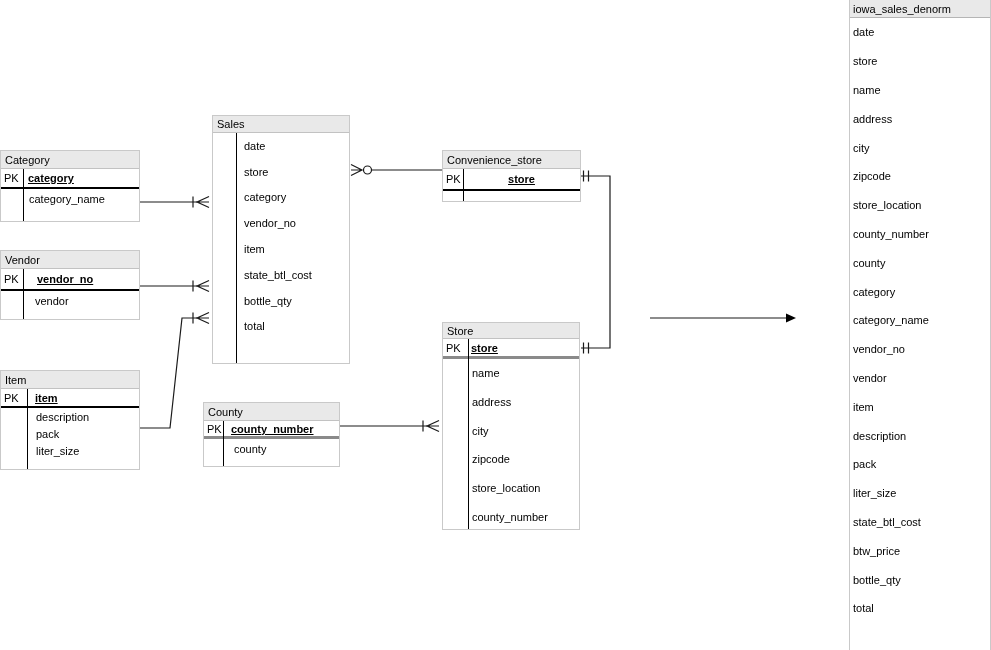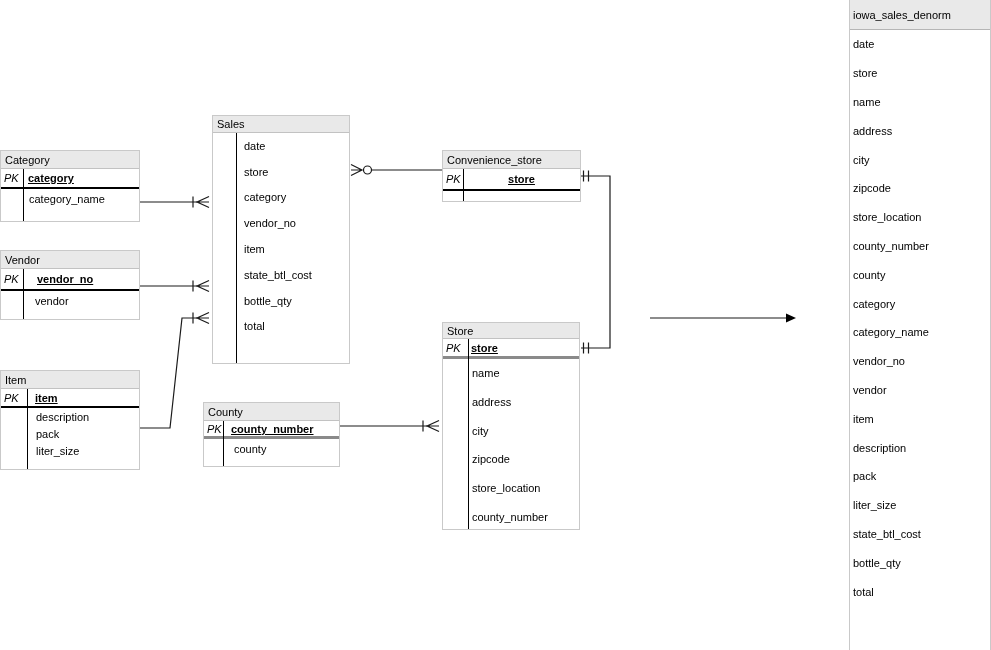--- a/index.html
+++ b/index.html
@@ -11,21 +11,21 @@
   .entity{
     position:absolute;background:#fff;border:1px solid #c9c9c9;
     box-sizing:border-box;
   }
   .ehead{
     background:#e9e9e9;border-bottom:1px solid #c2c2c2;
     padding-left:4px;display:flex;align-items:center;
     box-sizing:border-box;white-space:nowrap;overflow:hidden;
   }
   .pkrow{display:flex;align-items:center;box-sizing:border-box;}
-  .pkrow .pkcell{display:inline-block;box-sizing:border-box;padding-left:3px;flex:none;font-style:italic;}
+  .pkrow .pkcell{display:inline-block;box-sizing:border-box;padding-left:3px;flex:none;}
   .pkrow .pkname{font-weight:bold;text-decoration:underline;white-space:nowrap;}
   .u-black{border-bottom:2px solid #000;}
   .u-gray{border-bottom:3px solid #8a8a8a;}
   .vsep{position:absolute;width:1px;background:#000;}
   .body{position:relative;}
   .frow{display:flex;align-items:center;box-sizing:border-box;white-space:nowrap;overflow:hidden;}
 
   
   .e-category{left:0px;top:150px;width:140px;height:72px;}
   .e-category .ehead{height:18px;}
@@ -81,21 +81,21 @@
   .e-store .ehead{height:16px;}
   .e-store .pkrow{height:20px;}
   .e-store .pkcell{width:25px;}
   .e-store .pkname{padding-left:3px;}
   .e-store .vsep{left:25px;top:16px;bottom:0;}
   .e-store .frow{height:28.66px;padding-left:29px;}
 
   
   .e-denorm{left:849px;top:0px;width:142px;height:660px;border:none;
             border-left:1px solid #c9c9c9;border-right:1px solid #c9c9c9;}
-  .e-denorm .ehead{height:30px;border-bottom:1px solid #b5b5b5;padding-left:3px;}
+  .e-denorm .ehead{height:18px;border-bottom:1px solid #b5b5b5;padding-left:3px;}
   .e-denorm .frow{height:28.8px;padding-left:3px;}
 
   svg.wires{position:absolute;left:0;top:0;pointer-events:none;}
   svg.wires path, svg.wires line{stroke:#1a1a1a;stroke-width:1.2;fill:none;}
   svg.wires circle{stroke:#1a1a1a;stroke-width:1.2;fill:#fff;}
   svg.wires polygon{fill:#000;stroke:none;}
 </style>
 </head>
 <body>
 
@@ -211,20 +211,21 @@
       <div class="frow">county</div>
       <div class="frow">category</div>
       <div class="frow">category_name</div>
       <div class="frow">vendor_no</div>
       <div class="frow">vendor</div>
       <div class="frow">item</div>
       <div class="frow">description</div>
       <div class="frow">pack</div>
       <div class="frow">liter_size</div>
       <div class="frow">state_btl_cost</div>
+      <div class="frow">btw_price</div>
       <div class="frow">bottle_qty</div>
       <div class="frow">total</div>
     </div>
 </div>
 
 <svg class="wires" width="991" height="650" viewBox="0 0 991 650">
 
   <g>
     <path d="M140,202 H197"></path>
     <path d="M193,196.5 V207.5"></path>

